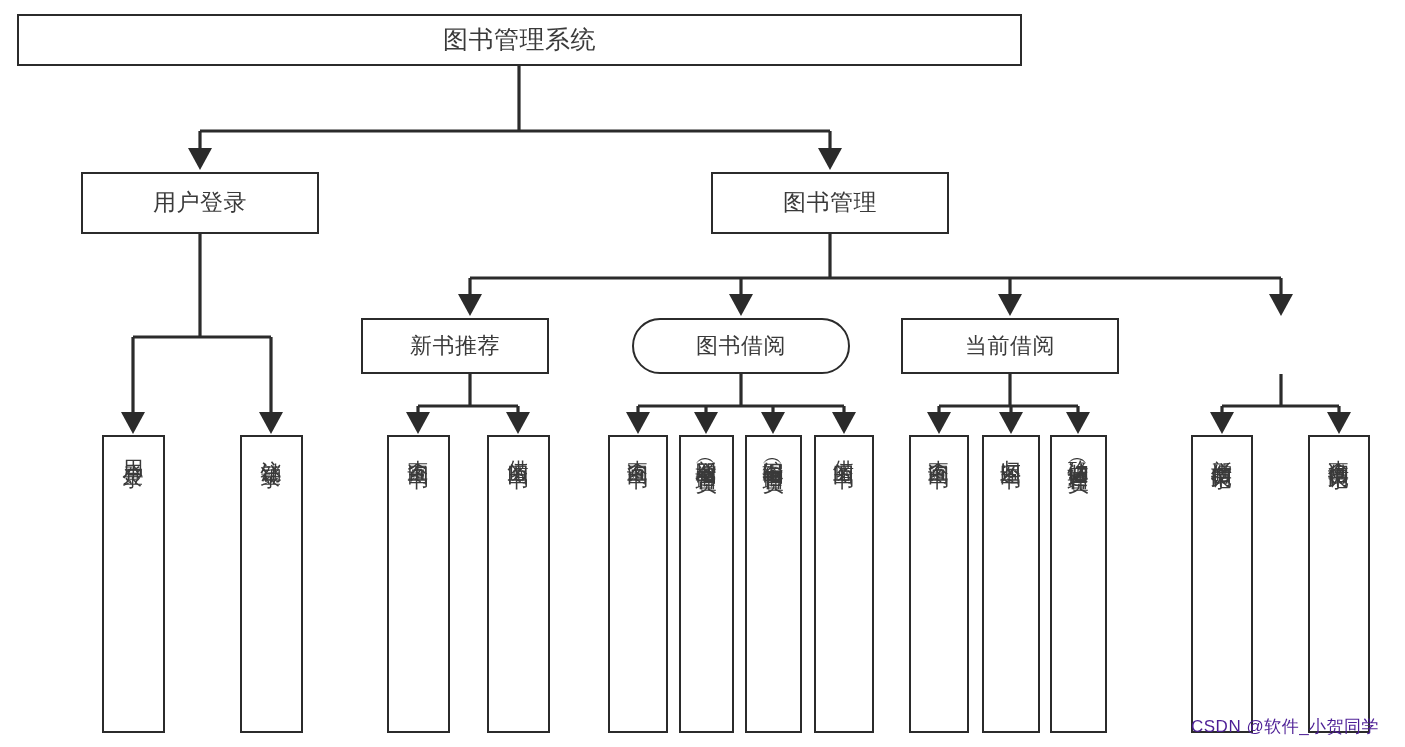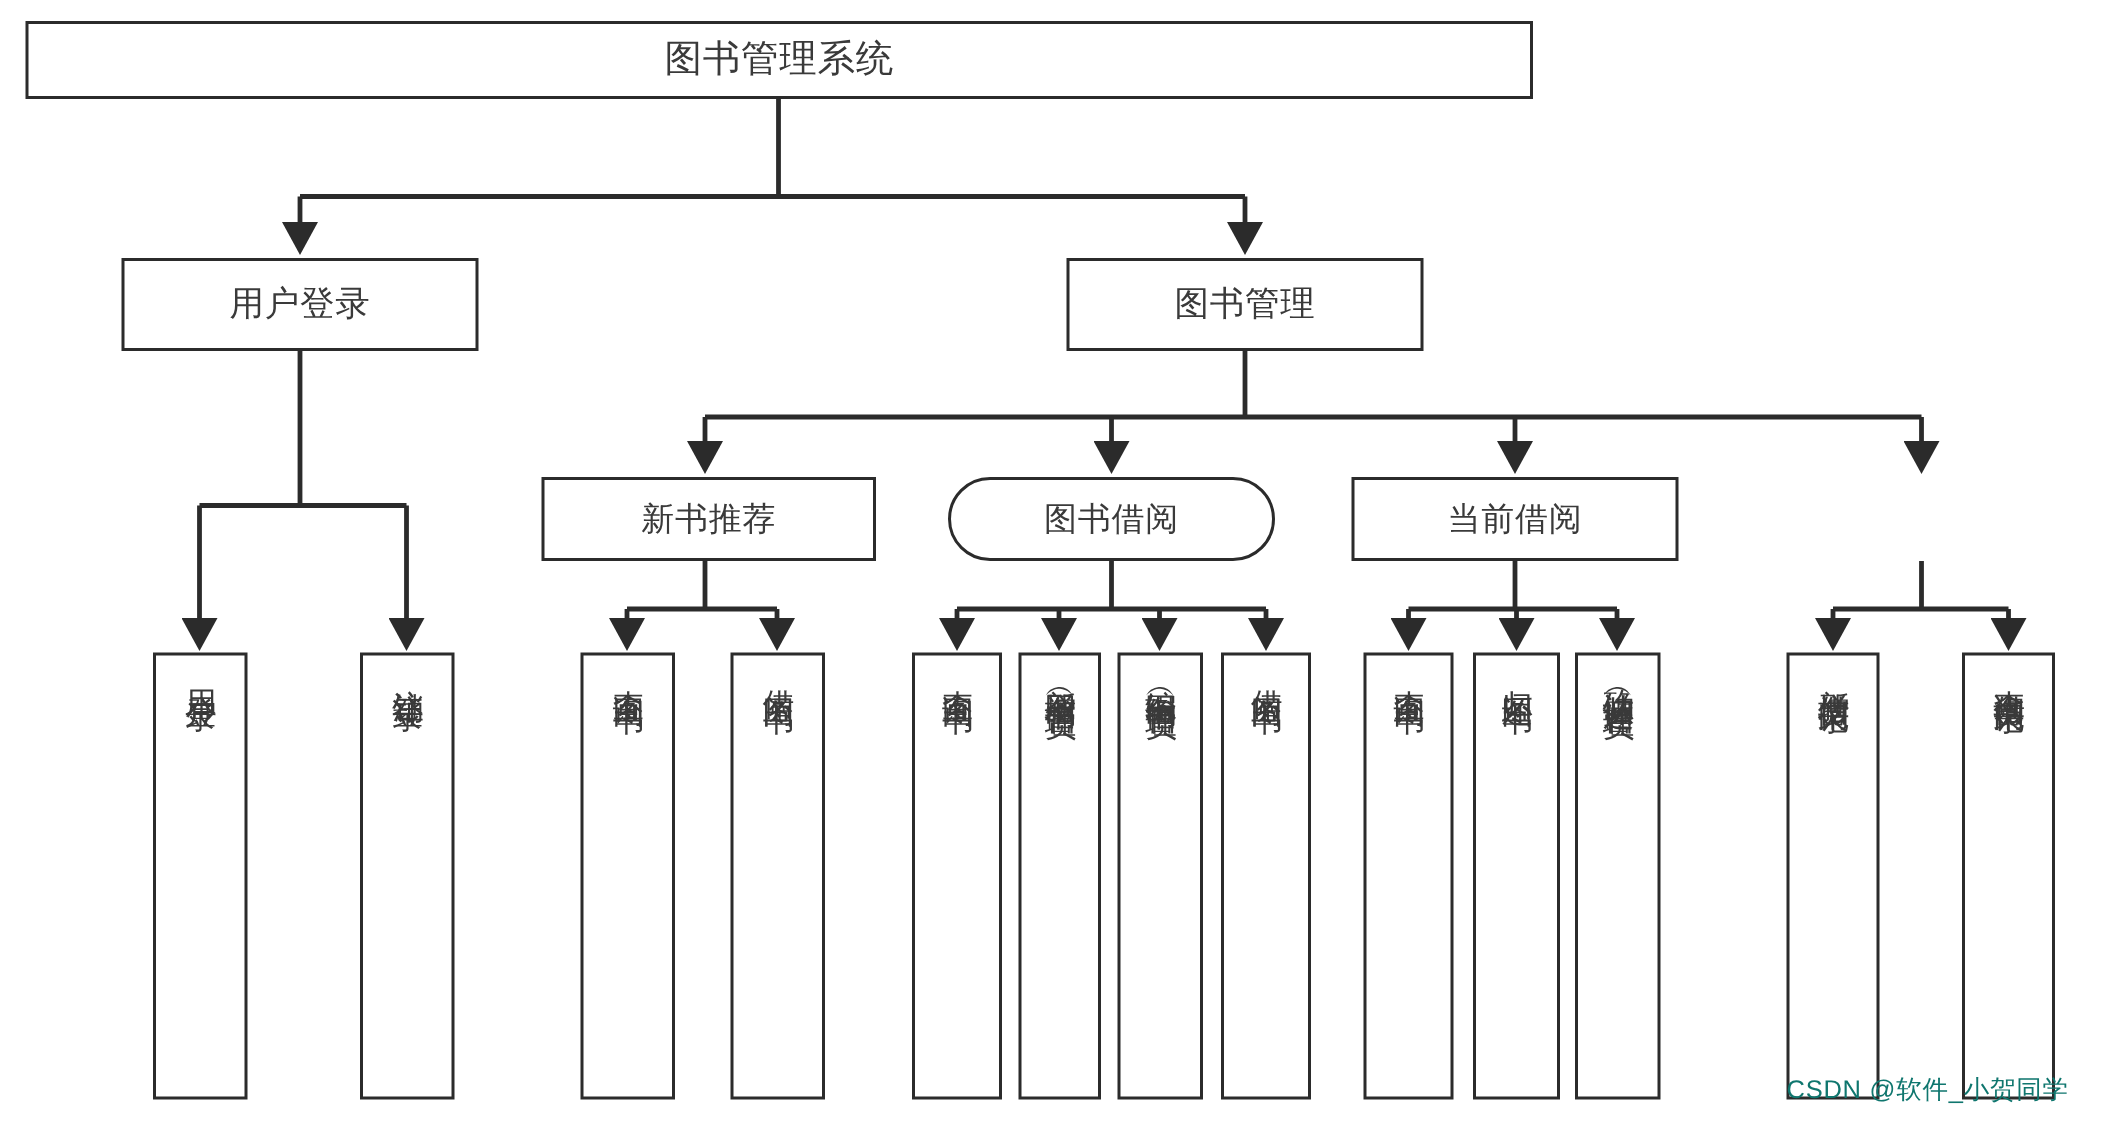--- a/index.html
+++ b/index.html
@@ -64,21 +64,21 @@
     letter-spacing: 3px;
     line-height: 1;
     font-size: 21px;
     white-space: nowrap;
   }
   .node.leaf.tall-text .node-label {
     letter-spacing: 2px;
   }
   .watermark {
     position: absolute;
-    color: #0f766e;
+    color: #4c1d95;
     font-size: 17px;
     letter-spacing: 0.5px;
     white-space: nowrap;
     z-index: 5;
   }
 </style>
 </head>
 <body>
 
 <div id="diagram-root">
@@ -139,21 +139,21 @@
     <span class="node-label">图书管理系统</span>
   </div>
 
   <div class="node level2" style="left:81px; top:172px; width:238px; height:62px;">
     <span class="node-label">用户登录</span>
   </div>
   <div class="node level2" style="left:711px; top:172px; width:238px; height:62px;">
     <span class="node-label">图书管理</span>
   </div>
 
-  <div class="node level3" style="left:361px; top:318px; width:223px; height:56px;">
+  <div class="node level3" style="left:361px; top:318px; width:188px; height:56px;">
     <span class="node-label">新书推荐</span>
   </div>
   <div class="node level3" style="left:632px; top:318px; width:218px; height:56px;border-radius:28px;">
     <span class="node-label">图书借阅</span>
   </div>
   <div class="node level3" style="left:901px; top:318px; width:218px; height:56px;">
     <span class="node-label">当前借阅</span>
   </div>
 
   <div class="node leaf" style="left:102px; top:435px; width:63px; height:298px;">

